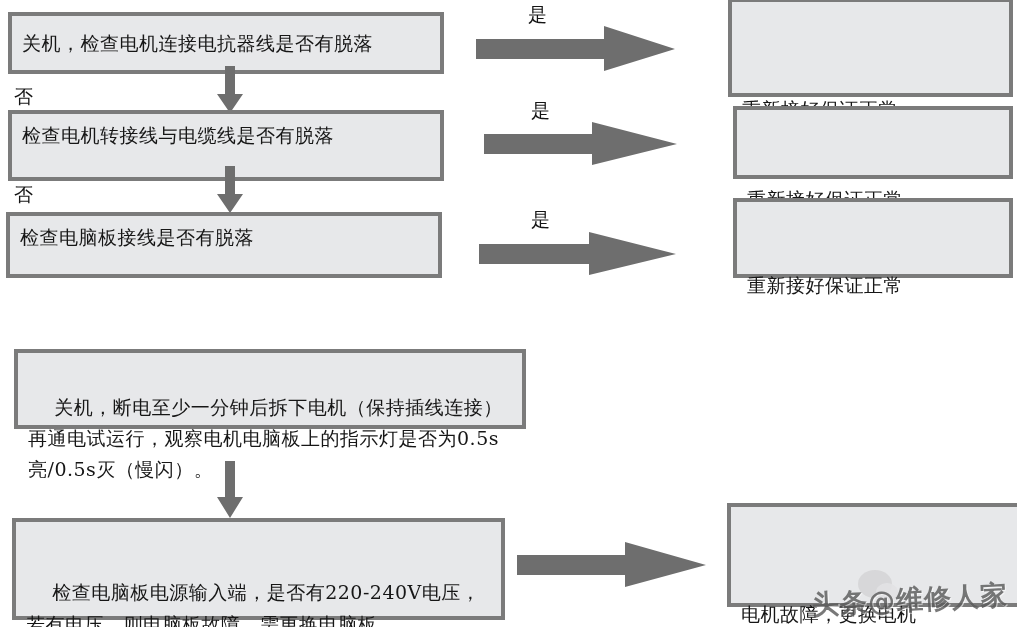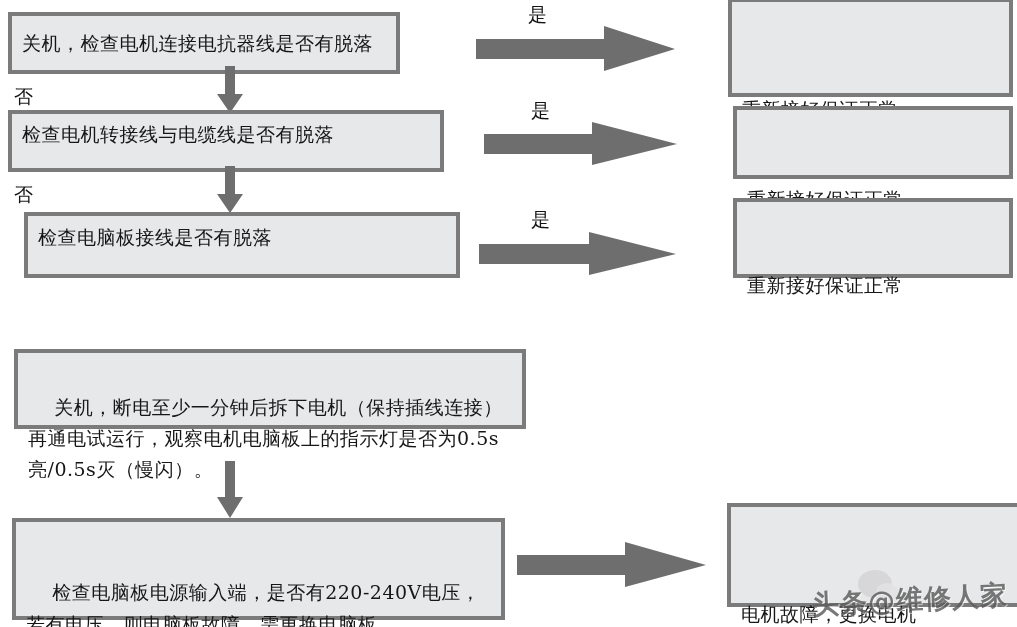--- a/index.html
+++ b/index.html
@@ -71,41 +71,41 @@
     height: 19px;
     border-radius: 50%;
     background: rgba(226,226,228,0.9);
   }
 </style>
 </head>
 <body>
 
 <div id="canvas">
 
-  <div class="box" style="left:8px; top:12px; width:392px; height:62px; display:flex; align-items:center;">
+  <div class="box" style="left:8px; top:12px; width:436px; height:62px; display:flex; align-items:center;">
     <span>关机，检查电机连接电抗器线是否有脱落</span>
   </div>
 
   <div class="label" style="left:14px; top:86px;">否</div>
 
   <svg class="varrow" style="left:214px; top:66px;" width="32" height="48" viewBox="0 0 32 48">
     <polygon class="arrow-fill" points="11,0 21,0 21,28 29,28 16,47 3,28 11,28"></polygon>
   </svg>
 
-  <div class="box" style="left:8px; top:110px; width:436px; height:62px; display:flex; align-items:flex-start;font-family:Liberation Serif, serif;">
+  <div class="box" style="left:8px; top:110px; width:436px; height:71px; display:flex; align-items:flex-start;">
     <span>检查电机转接线与电缆线是否有脱落</span>
   </div>
 
   <div class="label" style="left:14px; top:184px;">否</div>
 
   <svg class="varrow" style="left:214px; top:166px;" width="32" height="48" viewBox="0 0 32 48">
     <polygon class="arrow-fill" points="11,0 21,0 21,28 29,28 16,47 3,28 11,28"></polygon>
   </svg>
 
-  <div class="box" style="left:24px; top:212px; width:436px; height:66px; display:flex; align-items:flex-start;">
+  <div class="box" style="left:6px; top:212px; width:436px; height:66px; display:flex; align-items:flex-start;">
     <span>检查电脑板接线是否有脱落</span>
   </div>
 
   <div class="label" style="left:528px; top:4px;">是</div>
 
   <svg class="harrow" style="left:476px; top:26px;" width="200" height="46" viewBox="0 0 200 46">
     <polygon class="arrow-fill" points="0,13 128,13 128,0 199,23 128,45 128,33 0,33"></polygon>
   </svg>
 
   <div class="box" style="left:728px; top:-2px; width:285px; height:99px;">

